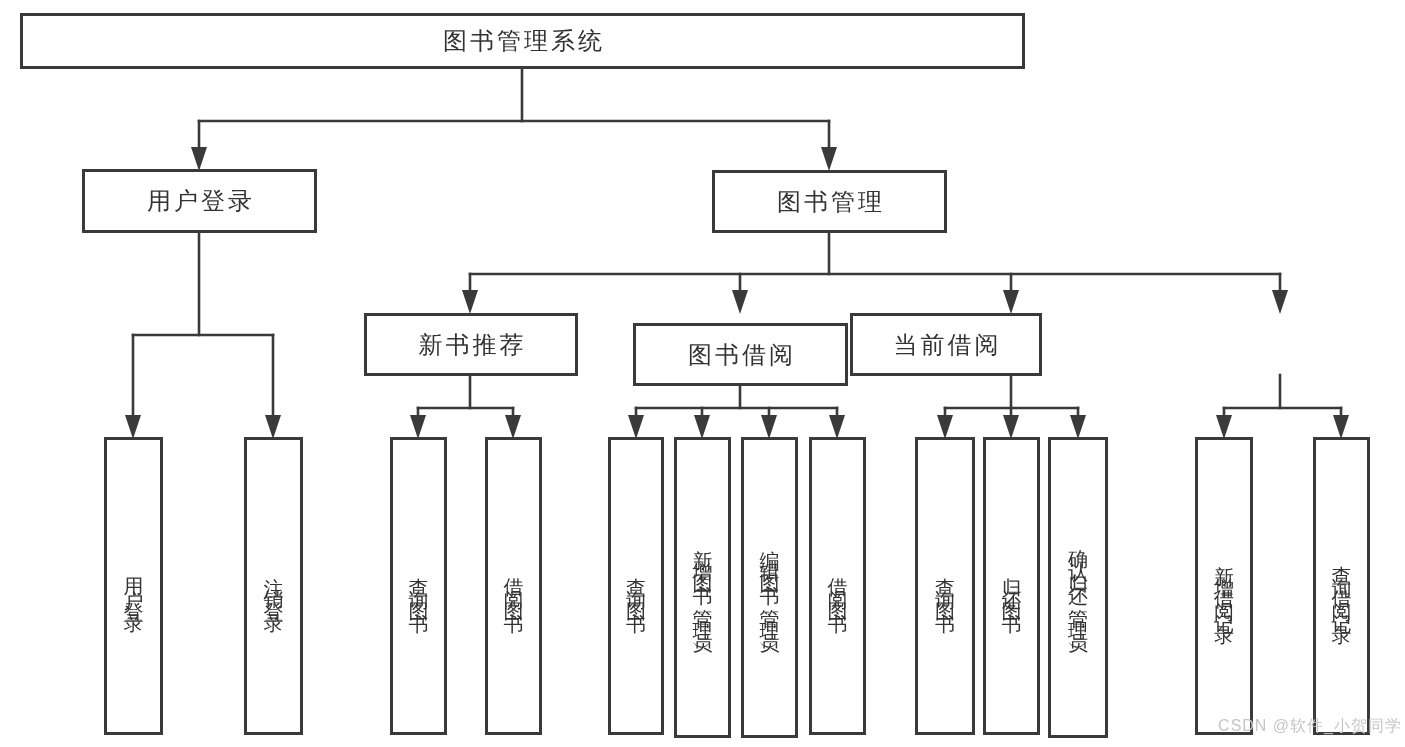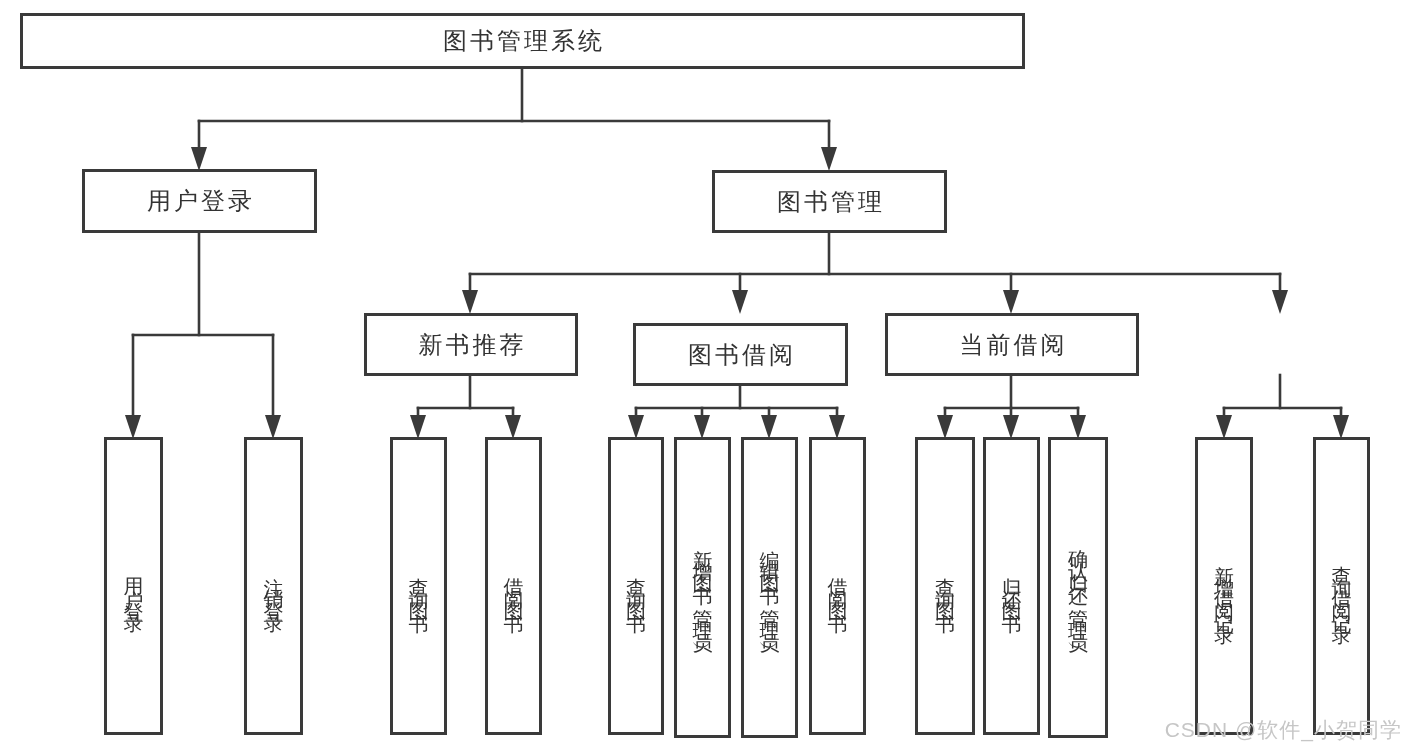--- a/index.html
+++ b/index.html
@@ -57,21 +57,21 @@
     text-orientation: mixed;
     font-size: 20px;
     line-height: 1.05;
     letter-spacing: 12px;
     color: var(--text);
   }
   .watermark {
     position: absolute;
     top: 716px;
     right: 3px;
-    font-size: 21px;
+    font-size: 16px;
     letter-spacing: 1px;
     color: var(--watermark);
     white-space: nowrap;
     z-index: 5;
   }
 </style>
 </head>
 <body>
 
 <div class="canvas">
@@ -138,21 +138,21 @@
     <polygon points="1333,415 1349,415 1341,439"></polygon>
   </svg>
 
   <div class="node hnode" style="left:20px; top:13px; width:1005px; height:56px;">图书管理系统</div>
 
   <div class="node hnode" style="left:82px; top:169px; width:235px; height:64px;">用户登录</div>
   <div class="node hnode" style="left:712px; top:170px; width:235px; height:63px;">图书管理</div>
 
   <div class="node hnode" style="left:364px; top:313px; width:214px; height:63px;">新书推荐</div>
   <div class="node hnode" style="left:633px; top:323px; width:215px; height:63px;">图书借阅</div>
-  <div class="node hnode" style="left:885px; top:313px; width:254px; height:63px;">当前借阅</div>
+  <div class="node hnode" style="left:850px; top:313px; width:192px; height:63px;">当前借阅</div>
 
   <div class="node leaf" style="left:104px; top:437px; width:59px; height:298px;">
     <span class="vtext">用户登录</span>
   </div>
   <div class="node leaf" style="left:244px; top:437px; width:59px; height:298px;">
     <span class="vtext">注销登录</span>
   </div>
 
   <div class="node leaf" style="left:390px; top:437px; width:57px; height:298px;">
     <span class="vtext">查询图书</span>

